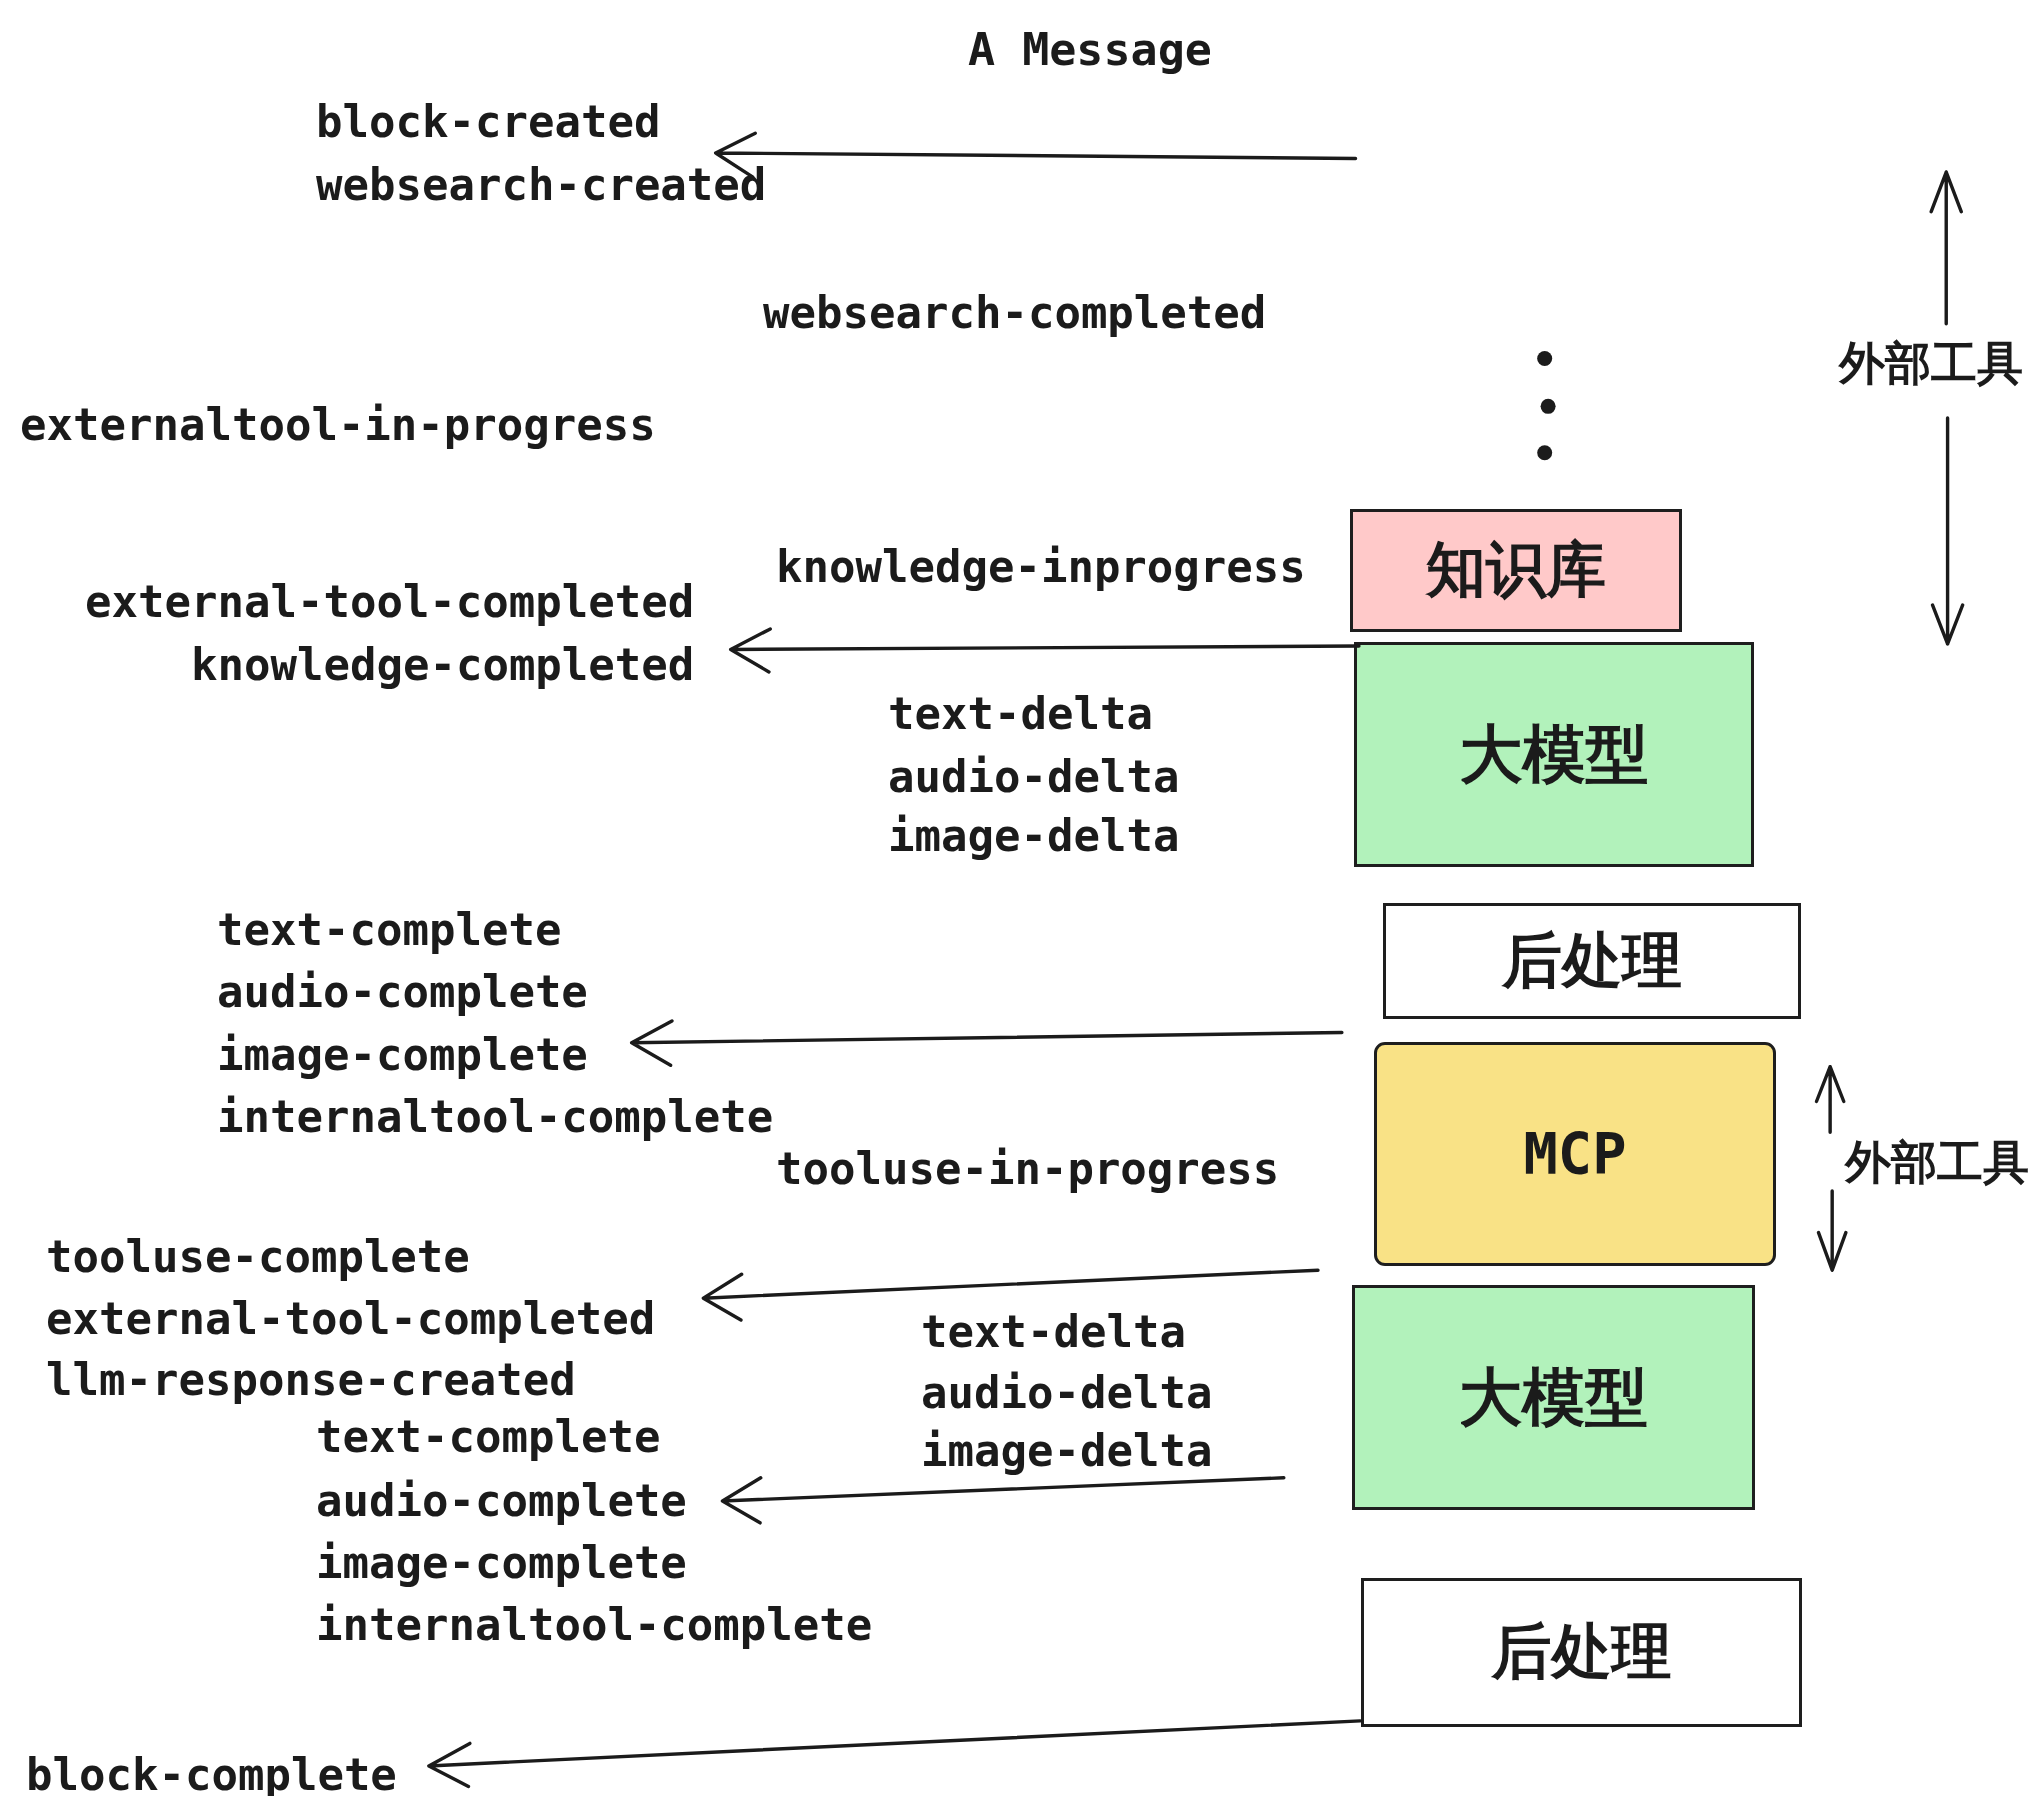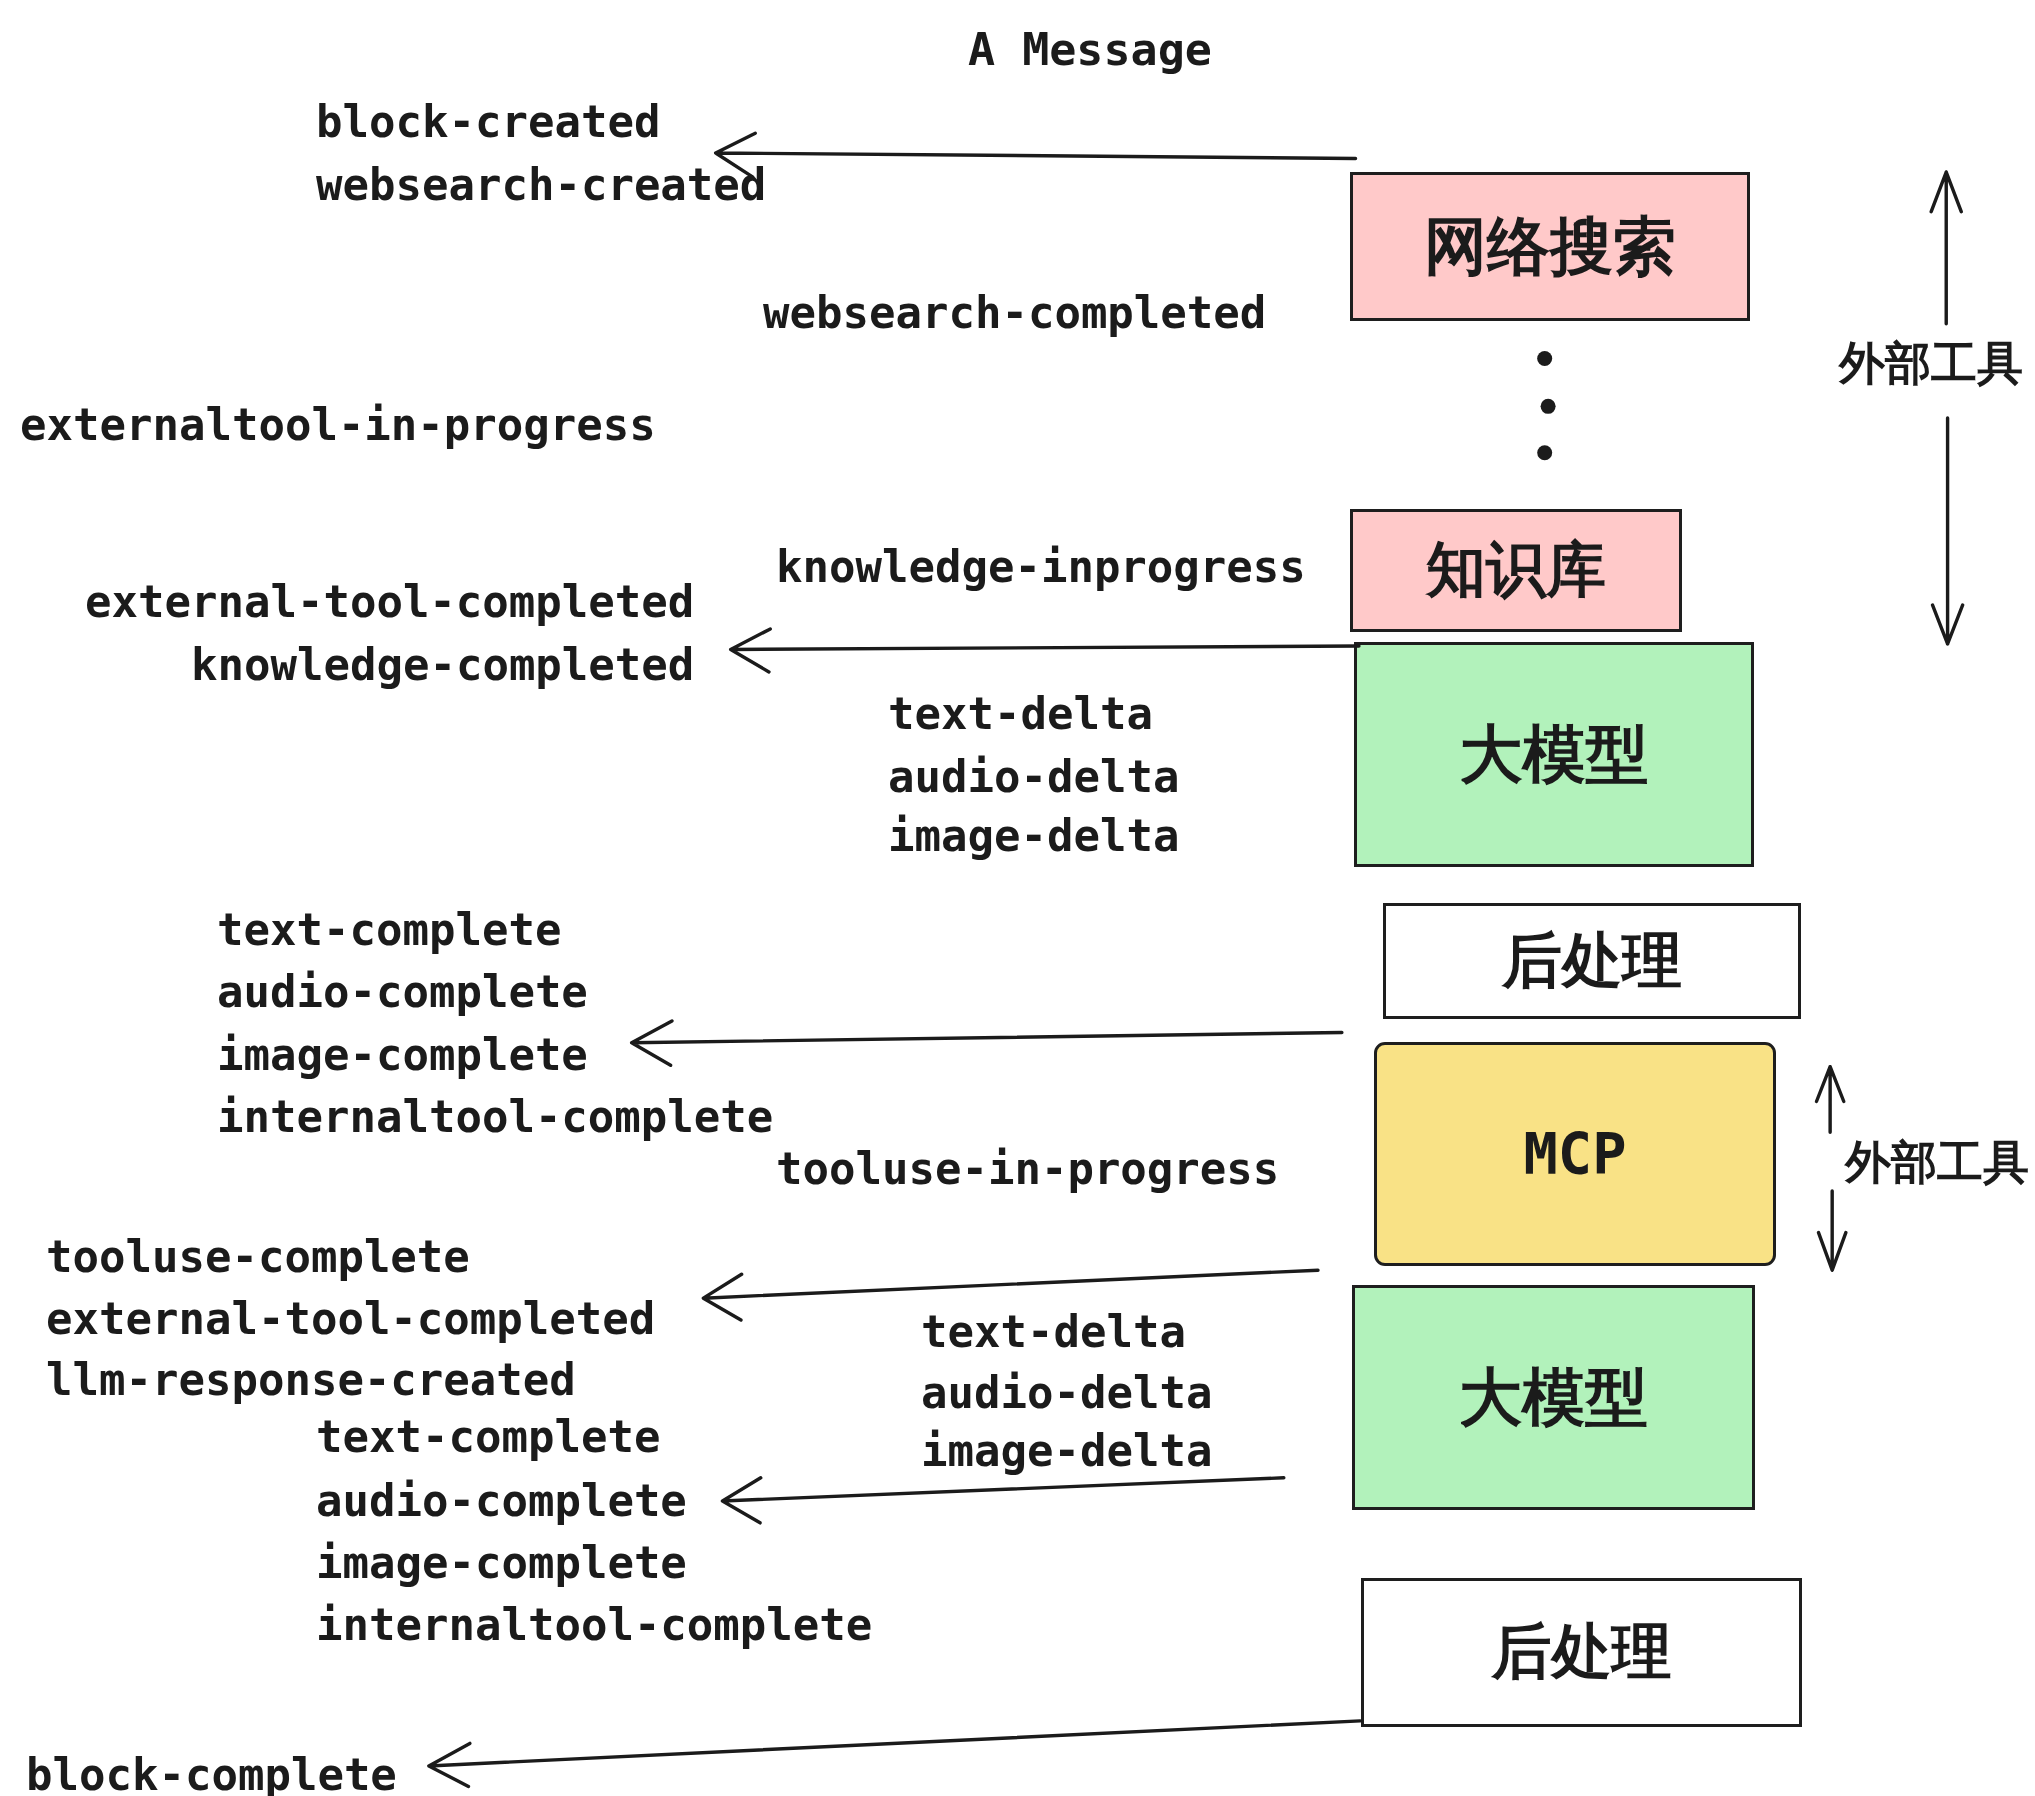--- a/index.html
+++ b/index.html
@@ -98,23 +98,20 @@
   <div class="ev e-llm-response-created">llm-response-created</div>
   <div class="ev e-text-delta-2">text-delta</div>
   <div class="ev e-audio-delta-2">audio-delta</div>
   <div class="ev e-image-delta-2">image-delta</div>
   <div class="ev e-text-complete-2">text-complete</div>
   <div class="ev e-audio-complete-2">audio-complete</div>
   <div class="ev e-image-complete-2">image-complete</div>
   <div class="ev e-internaltool-complete-2">internaltool-complete</div>
   <div class="ev e-block-complete">block-complete</div>
 
-  <div class="box" id="b-websearch">
-    <span>网络搜索</span>
-  </div>
   <div class="box" id="b-knowledge">
     <span>知识库</span>
   </div>
   <div class="box" id="b-llm1">
     <span>大模型</span>
   </div>
   <div class="box" id="b-post1">
     <span>后处理</span>
   </div>
   <div class="box" id="b-mcp">

